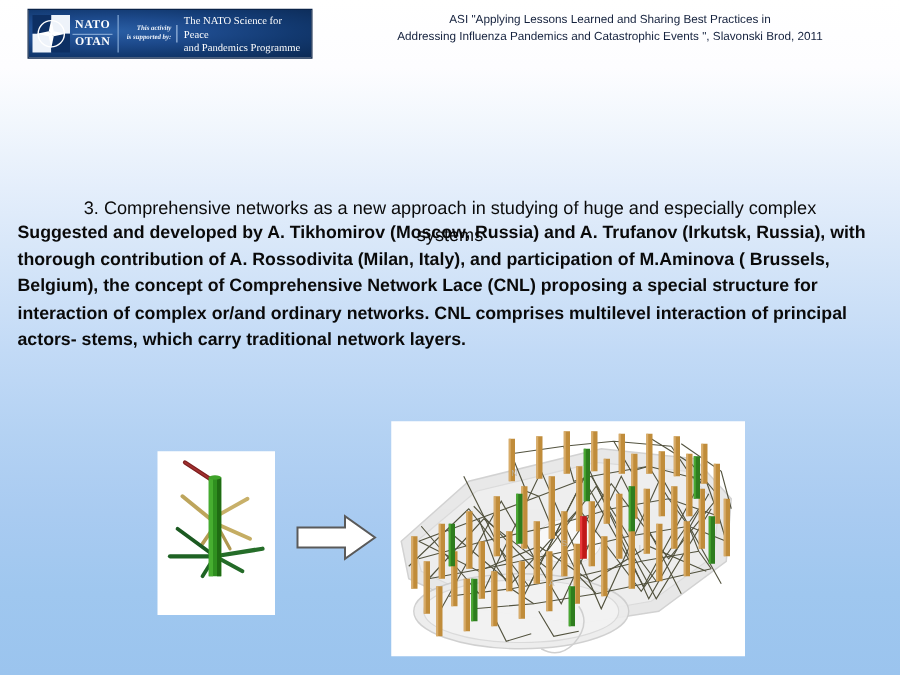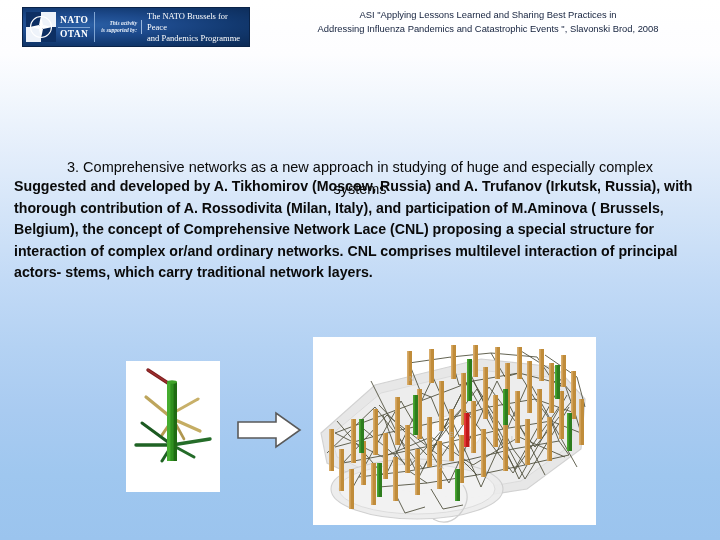--- a/index.html
+++ b/index.html
@@ -167,28 +167,28 @@
       <span>NATO</span>
       <span>OTAN</span>
     </div>
 
     <div class="nato-support">
       <div>This activity</div>
       <div>is supported by:</div>
     </div>
 
     <div class="nato-prog">
-      <div>The NATO Brussels for Peace</div>
+      <div>The NATO Science for Peace</div>
       <div>and Pandemics Programme</div>
     </div>
   </div>
 
   <div class="conf-title">
     <div>ASI "Applying Lessons Learned and Sharing Best Practices in</div>
-    <div>Addressing Influenza Pandemics and Catastrophic Events ",  Slavonski Brod, 2008</div>
+    <div>Addressing Influenza Pandemics and Catastrophic Events ",  Slavonski Brod, 2011</div>
   </div>
 
   <div class="slide-title">3. Comprehensive networks as a new approach in studying of huge and especially complex systems</div>
   <div class="slide-body">Suggested and developed by A. Tikhomirov (Moscow, Russia) and A. Trufanov (Irkutsk, Russia), with thorough contribution of  A. Rossodivita (Milan, Italy), and participation of M.Aminova ( Brussels, Belgium), the concept of Comprehensive Network Lace (CNL) proposing a special structure for interaction  of complex or/and ordinary networks. CNL comprises multilevel interaction of principal actors- stems,  which carry traditional network layers.</div>
 
   <div class="fig" id="fig-left">
     <svg viewBox="0 0 94 131">
 
       <g stroke-linecap="round">
         <line x1="48" y1="26" x2="22" y2="9" stroke="#7e1f1f" stroke-width="3.4"></line>

